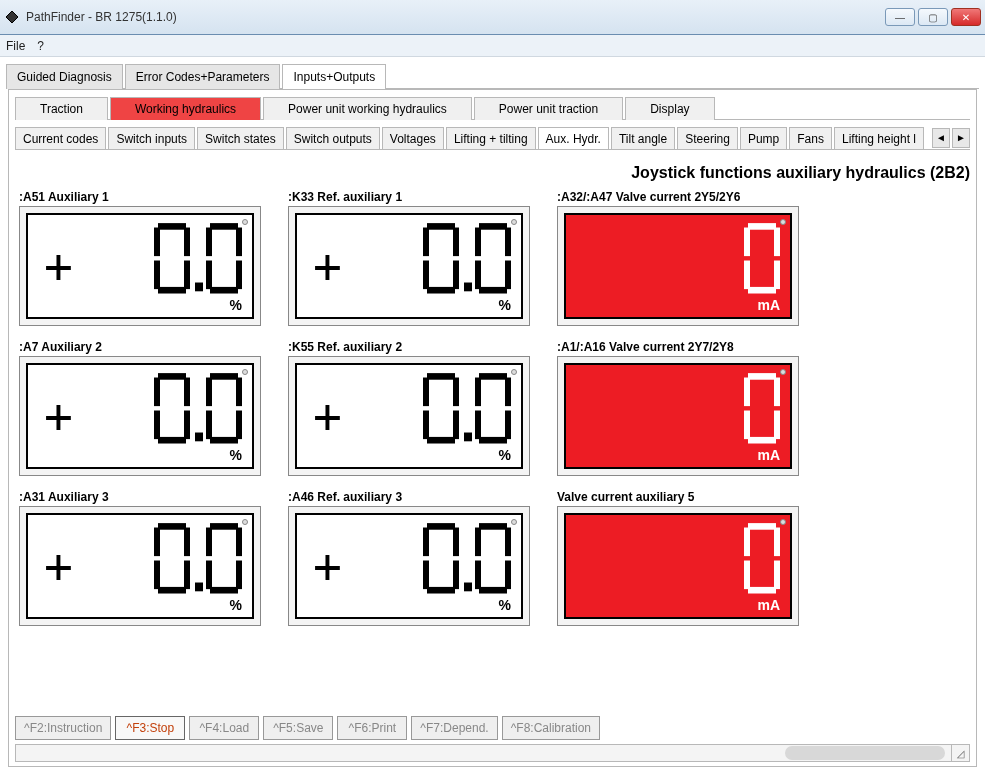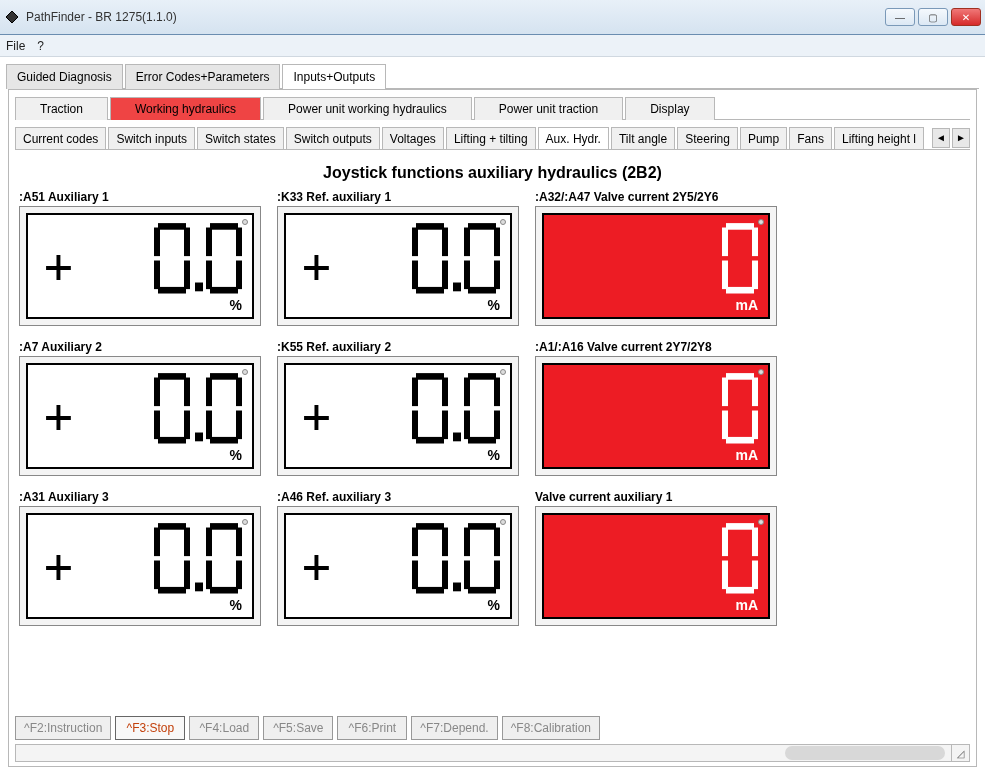--- a/index.html
+++ b/index.html
@@ -24,24 +24,24 @@
 .subtabs1 { display: flex; border-bottom: 1px solid #b8b8b8; }
 .subtab1 { padding: 4px 24px; border: 1px solid #b8b8b8; border-bottom:none; background:#f0f0f0; margin-right:2px; position:relative; top:1px;}
 .subtab1.active { background:#ef4444; }
 
 .subtabs2wrap { display:flex; align-items:center; border-bottom:1px solid #b8b8b8; margin-top:6px;}
 .subtabs2 { display: flex; flex:1; overflow:hidden;}
 .subtab2 { padding: 4px 7px; border:1px solid #b8b8b8; border-bottom:none; background:#f0f0f0; margin-right:2px; white-space:nowrap; position:relative; top:1px;}
 .subtab2.active { background:#fff; }
 .scrollbtn { width:18px; height:20px; border:1px solid #b8b8b8; background:#e8e8e8; display:flex; align-items:center; justify-content:center; font-size:10px; margin-left:2px;}
 
-.section-title { text-align:center; font-size:16px; font-weight:bold; margin:14px 0 8px 0; }
+.section-title { text-align:right; font-size:16px; font-weight:bold; margin:14px 0 8px 0; }
 
 .grid { padding: 0 4px; }
-.row { display:flex; gap:16px; margin-bottom:14px; }
+.row { display:flex; gap:27px; margin-bottom:14px; }
 .instr { width: 242px; }
 .instr-label { font-weight:bold; font-size:12px; margin-bottom:2px; }
 .instr-box { border:1px solid #888; background:#f4f4f4; padding:6px; height:120px; position:relative; }
 .lcd { border:2px solid #000; height:100%; background:#fff; position:relative; display:flex; align-items:center; justify-content:flex-end; padding:4px 8px 4px 8px;}
 .lcd.red { background:#ed1c24; }
 .led-dot { position:absolute; top:4px; right:4px; width:6px; height:6px; border-radius:50%; border:1px solid #888; background:#ddd;}
 .sign { font-family: monospace; font-size:48px; line-height:1; margin-right:auto; margin-left:8px;}
 .digits { font-family: "Courier New", monospace; font-size:72px; font-weight:bold; letter-spacing:-4px; line-height:0.9; transform: scaleY(1.1);}
 .lcd.red .digits { color:#fff; }
 .unit { position:absolute; right:10px; bottom:4px; font-size:14px; font-weight:bold; }
@@ -350,21 +350,21 @@
                     <span class="s v r1"></span>
                     <span class="s vb l1"></span>
                     <span class="s vb r1"></span>
                   </span>
                 </span></span>
               <span class="unit">%</span>
             </div>
           </div>
         </div>
         <div class="instr">
-          <div class="instr-label">Valve current auxiliary 1</div>
+          <div class="instr-label">Valve current auxiliary 5</div>
           <div class="instr-box">
             <div class="lcd red">
               <span class="led-dot"></span>
               <span class="digits"><span class="seg">
                   <span class="segD">
                     <span class="s h t"></span>
                     <span class="s h b"></span>
                     <span class="s v l1"></span>
                     <span class="s v r1"></span>
                     <span class="s vb l1"></span>

